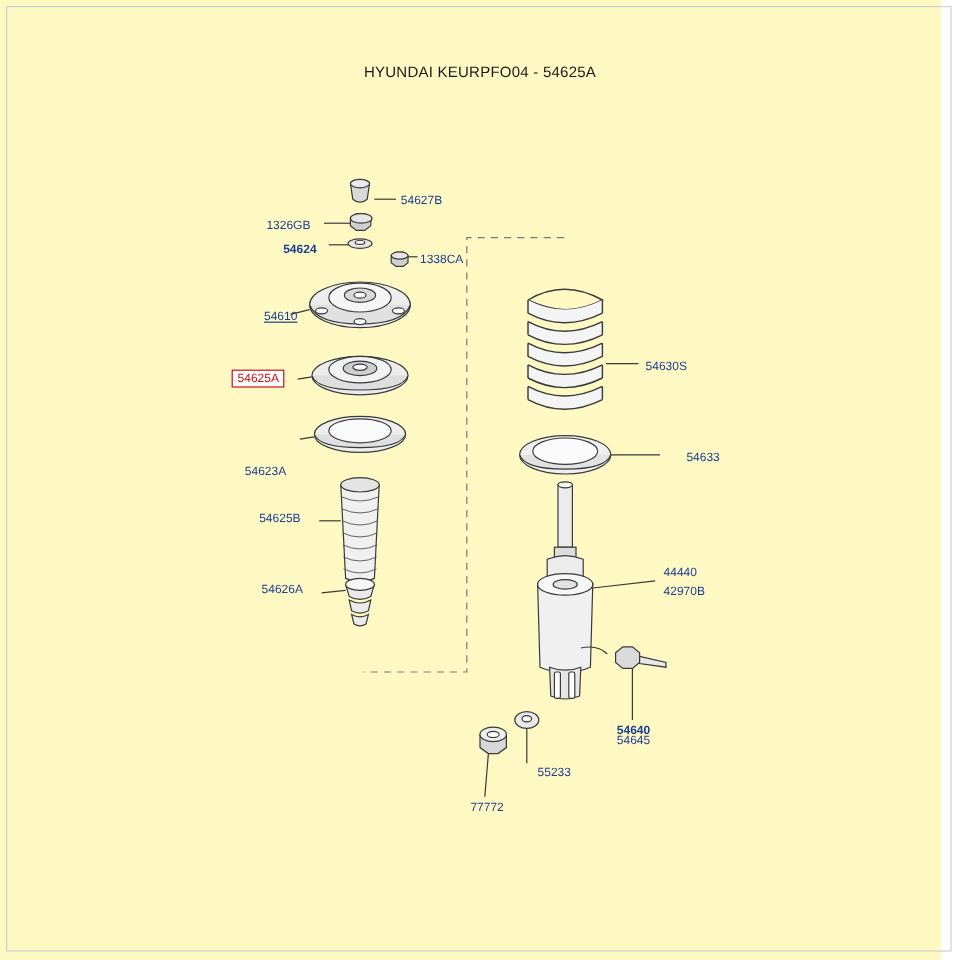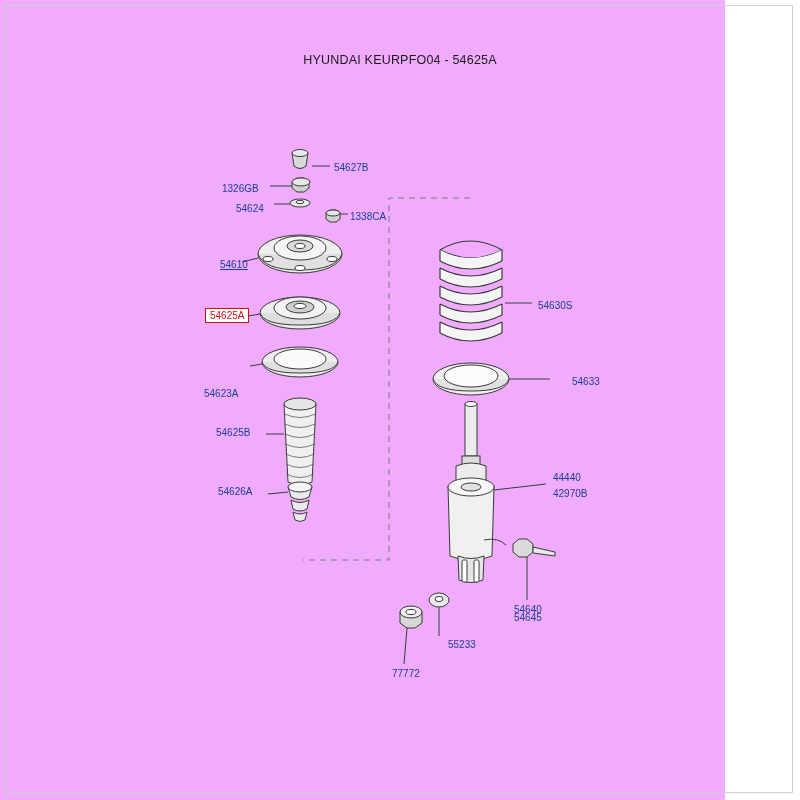--- a/index.html
+++ b/index.html
@@ -9,24 +9,23 @@
   }
   body {
     width: 800px;
     height: 800px;
     font-family: "Liberation Sans", sans-serif;
     position: relative;
     overflow: hidden;
   }
   #page {
     position: relative;
-    width: 696px;
+    width: 784px;
     height: 800px;
-    background: #f0abfc;
-    padding-left: 29px;
+    background: #fef9c3;
   }
   #frame {
     position: absolute;
     left: 5px;
     top: 5px;
     width: 788px;
     height: 788px;
     border: 1px solid #cfcfcf;
     box-sizing: border-box;
   }
@@ -212,29 +211,29 @@
         <ellipse cx="411" cy="612" rx="11" ry="6" fill="#ededed"></ellipse>
         <ellipse cx="411" cy="612" rx="5" ry="2.6" fill="#ffffff"></ellipse>
         <line x1="407" y1="628" x2="404" y2="664" stroke="#3a3a3a"></line>
       </g>
 
     </g>
   </svg>
 
   <div class="lbl" style="left:334px; top:162px;">54627B</div>
   <div class="lbl" style="left:222px; top:183px;">1326GB</div>
-  <div class="lbl" style="left:236px; top:203px;">54624</div>
+  <div class="lbl" style="left:236px; top:203px;font-weight:bold;">54624</div>
   <div class="lbl" style="left:350px; top:211px;">1338CA</div>
   <div class="lbl" style="left:220px; top:259px;text-decoration:underline;">54610</div>
   <div class="lbl" style="left:538px; top:300px;">54630S</div>
-  <div class="lbl hi" style="left:193px; top:308px;margin-left:12px;">54625A</div>
+  <div class="lbl hi" style="left:193px; top:308px;">54625A</div>
   <div class="lbl" style="left:204px; top:360px;margin-top:28px;">54623A</div>
   <div class="lbl" style="left:556px; top:376px;margin-left:16px;">54633</div>
   <div class="lbl" style="left:216px; top:427px;">54625B</div>
   <div class="lbl" style="left:553px; top:472px;">44440</div>
   <div class="lbl" style="left:553px; top:488px;">42970B</div>
   <div class="lbl" style="left:218px; top:486px;">54626A</div>
-  <div class="lbl" style="left:514px; top:604px;">54640</div>
+  <div class="lbl" style="left:514px; top:604px;font-weight:bold;">54640</div>
   <div class="lbl" style="left:514px; top:612px;">54645</div>
   <div class="lbl" style="left:427px; top:639px;margin-left:21px;">55233</div>
   <div class="lbl" style="left:392px; top:668px;">77772</div>
 
 </div>
 
 </body></html>

